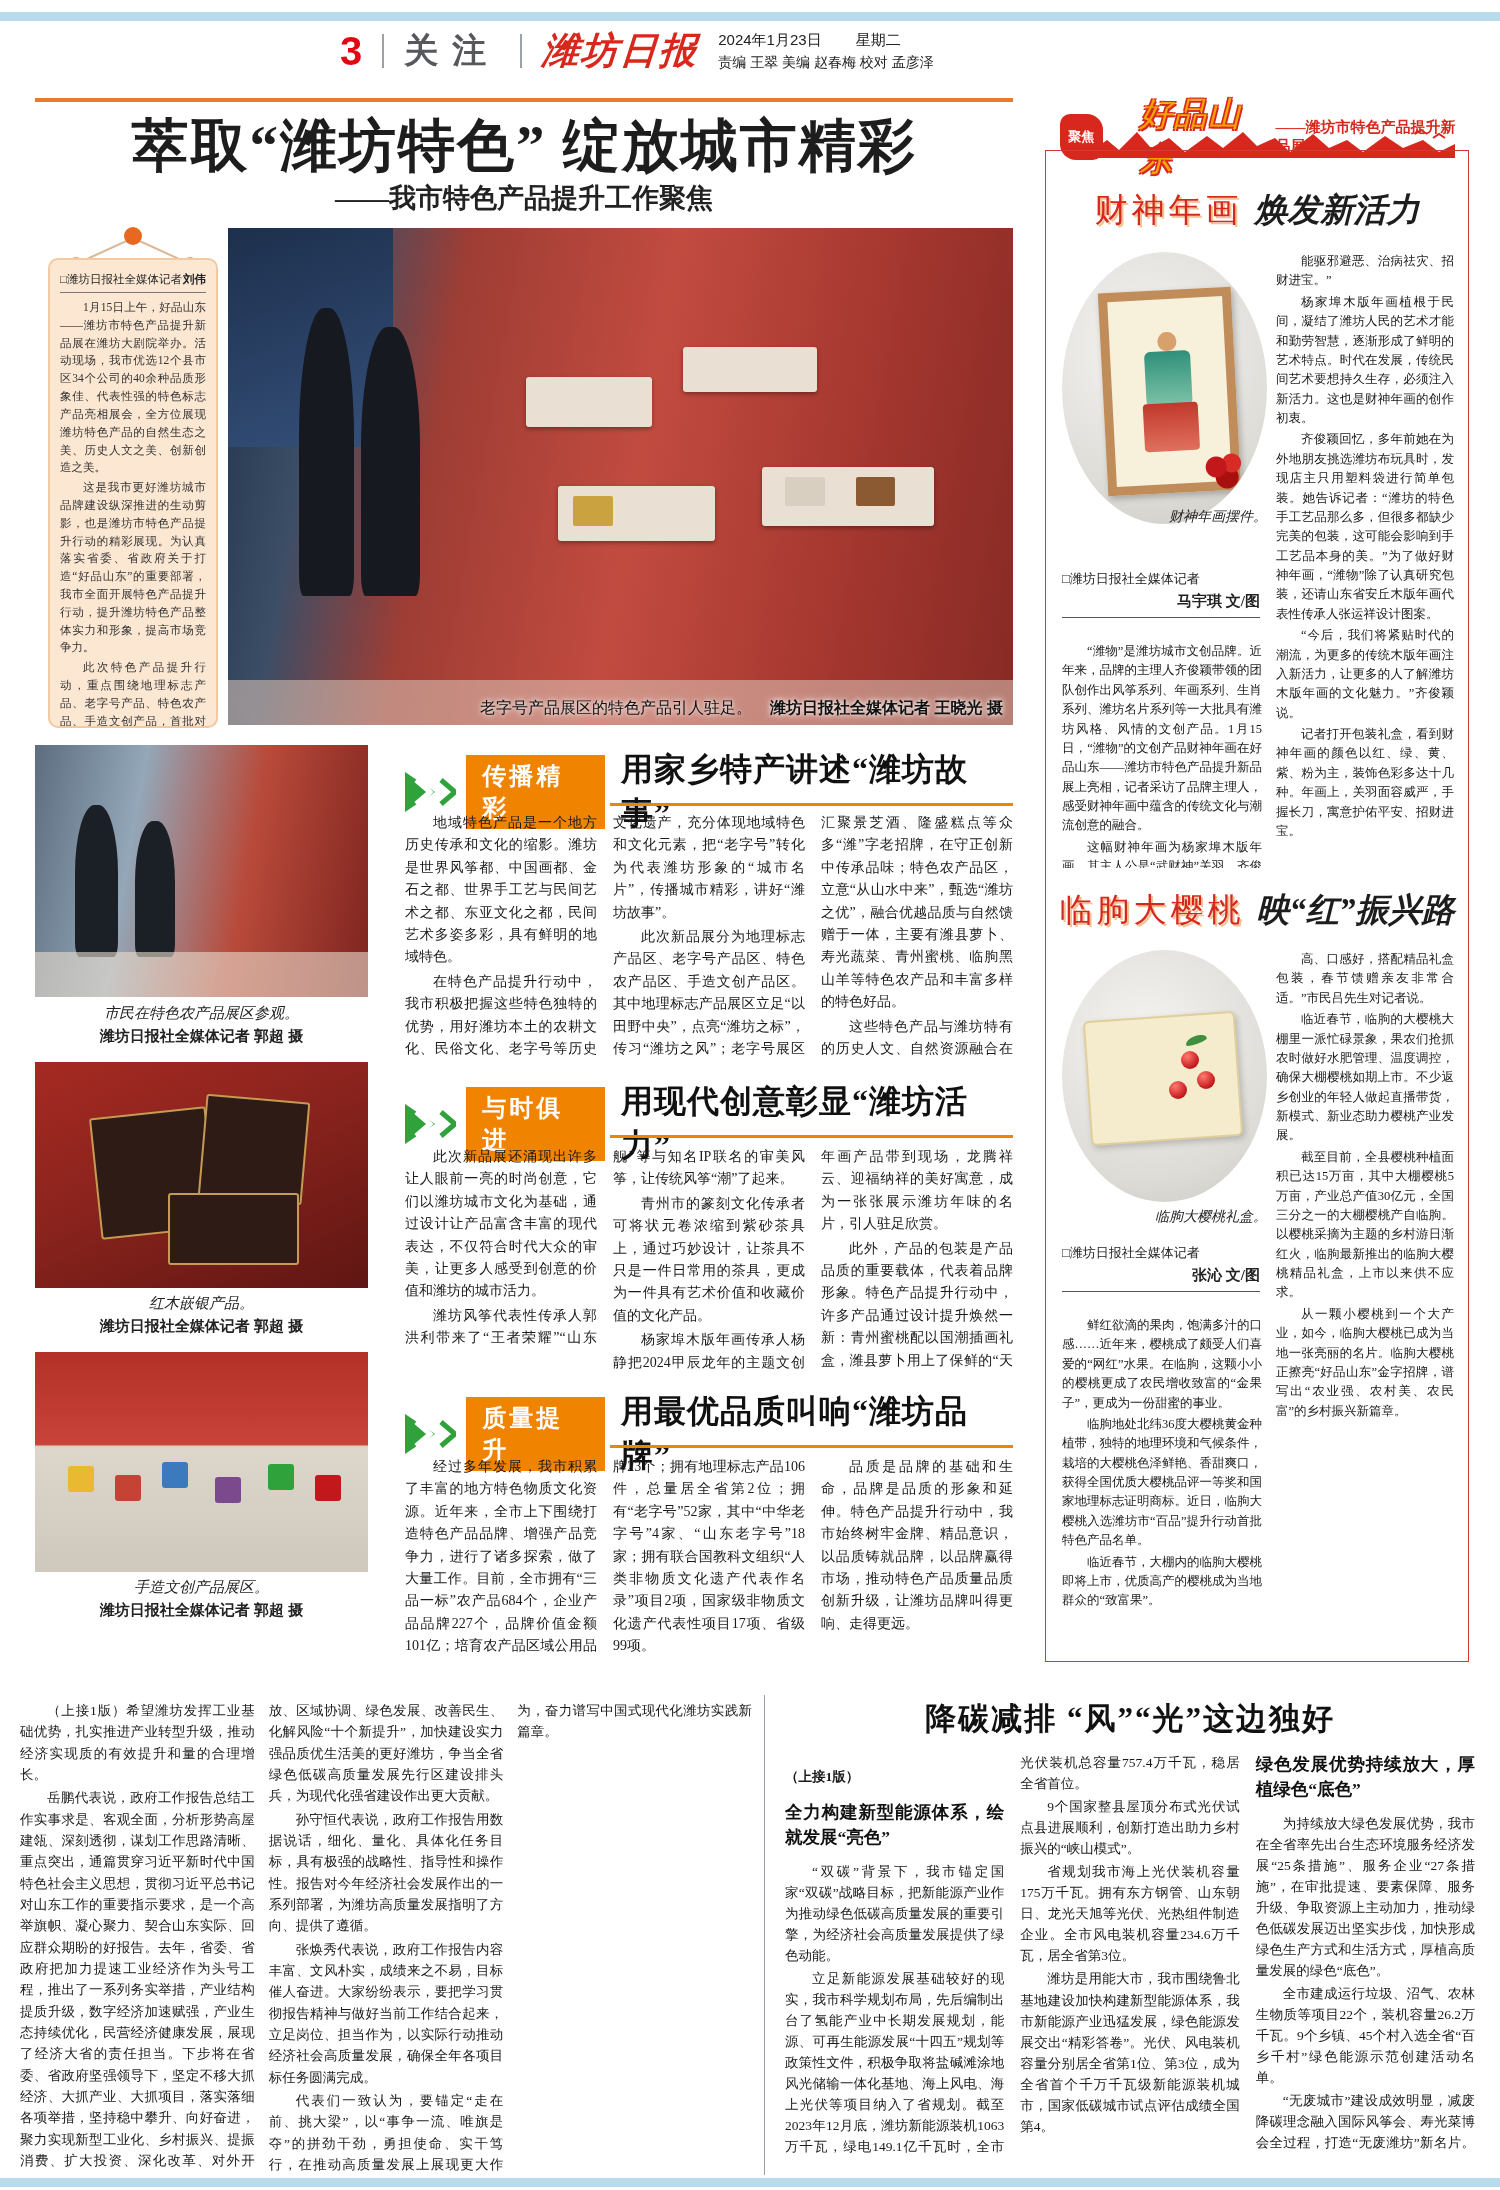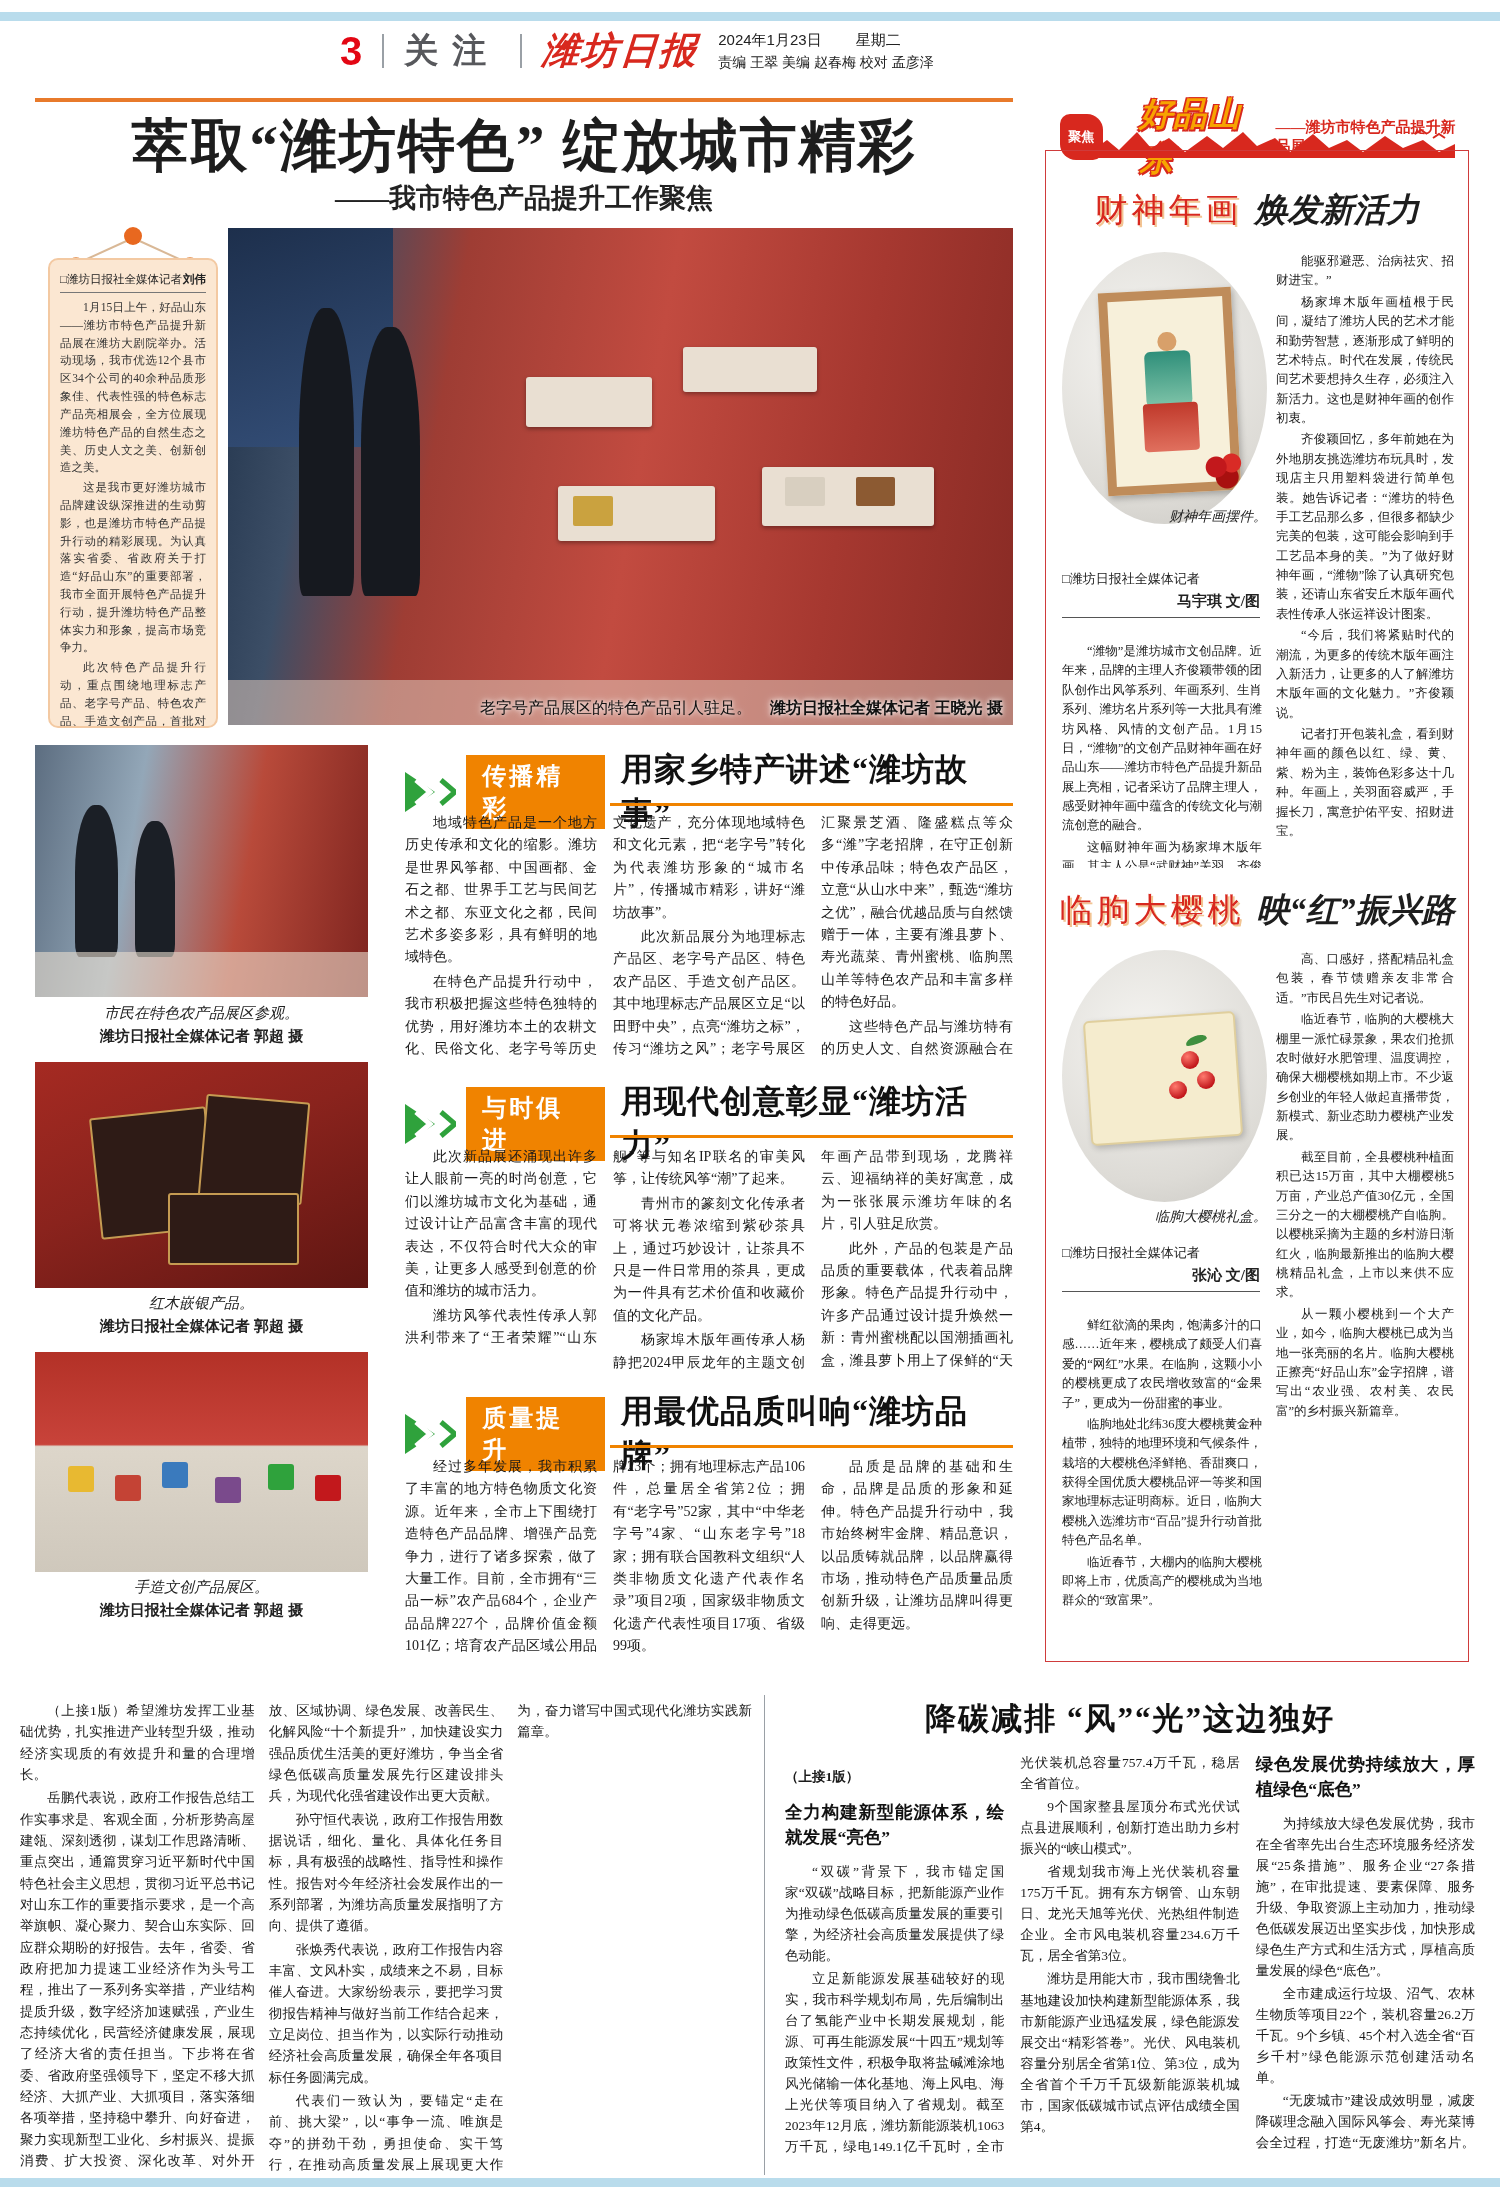--- a/index.html
+++ b/index.html
@@ -62,21 +62,21 @@
   .cols{position:absolute;left:405px;width:608px;column-gap:16px;column-fill:auto;overflow:hidden;
         font-size:14px;line-height:1.6;color:#1a1a1a;text-align:justify;}
   .cols3{column-count:3;}
   .cols p,.plist p{margin:0 0 2px;text-indent:2em;}
   .contents{display:contents;}
   
   .banner{position:absolute;top:92px;left:1060px;width:410px;display:flex;align-items:center;gap:10px;}
   .seal{width:46px;height:46px;background:#d8281e;border-radius:10px 16px 10px 16px;color:#fff;
         display:flex;align-items:center;justify-content:center;font-size:13px;font-weight:700;
         font-family:"Liberation Sans",sans-serif;}
-  .brand{font-size:33px;font-weight:700;font-style:italic;color:#f7a400;letter-spacing:1px;
+  .brand{font-size:33px;font-weight:400;font-style:italic;color:#f7a400;letter-spacing:1px;
          text-shadow:1.5px 1.5px 0 #d8281e,-1.5px -1.5px 0 #d8281e,1.5px -1.5px 0 #d8281e,-1.5px 1.5px 0 #d8281e;margin-left:27px;}
   .brand-sub{font-size:15px;font-weight:700;color:#d8281e;}
   .mountains{position:absolute;top:128px;left:1085px;}
   .rp-box{position:absolute;top:150px;left:1045px;width:424px;height:1512px;border:1px solid #cf3b3b;box-sizing:border-box;}
   .rp-headline{position:absolute;left:1055px;width:404px;text-align:center;white-space:nowrap;}
   .rp-red{font-size:33px;font-weight:400;color:#d8281e;letter-spacing:4px;text-shadow:2px 2px 0 #f2c493;}
   .rp-black{font-size:33px;font-weight:900;color:#1d1d1d;margin-left:8px;font-style:italic;}
   .oval{position:absolute;left:1062px;width:205px;border-radius:50%;overflow:hidden;
         background:radial-gradient(circle at 40% 35%,#f5f4f1 0%,#dddbd6 70%,#c9c7c2 100%);}
   .frame{position:absolute;top:14%;left:20%;width:56%;height:68%;border:9px solid #bf8c5a;background:#f7f0da;

